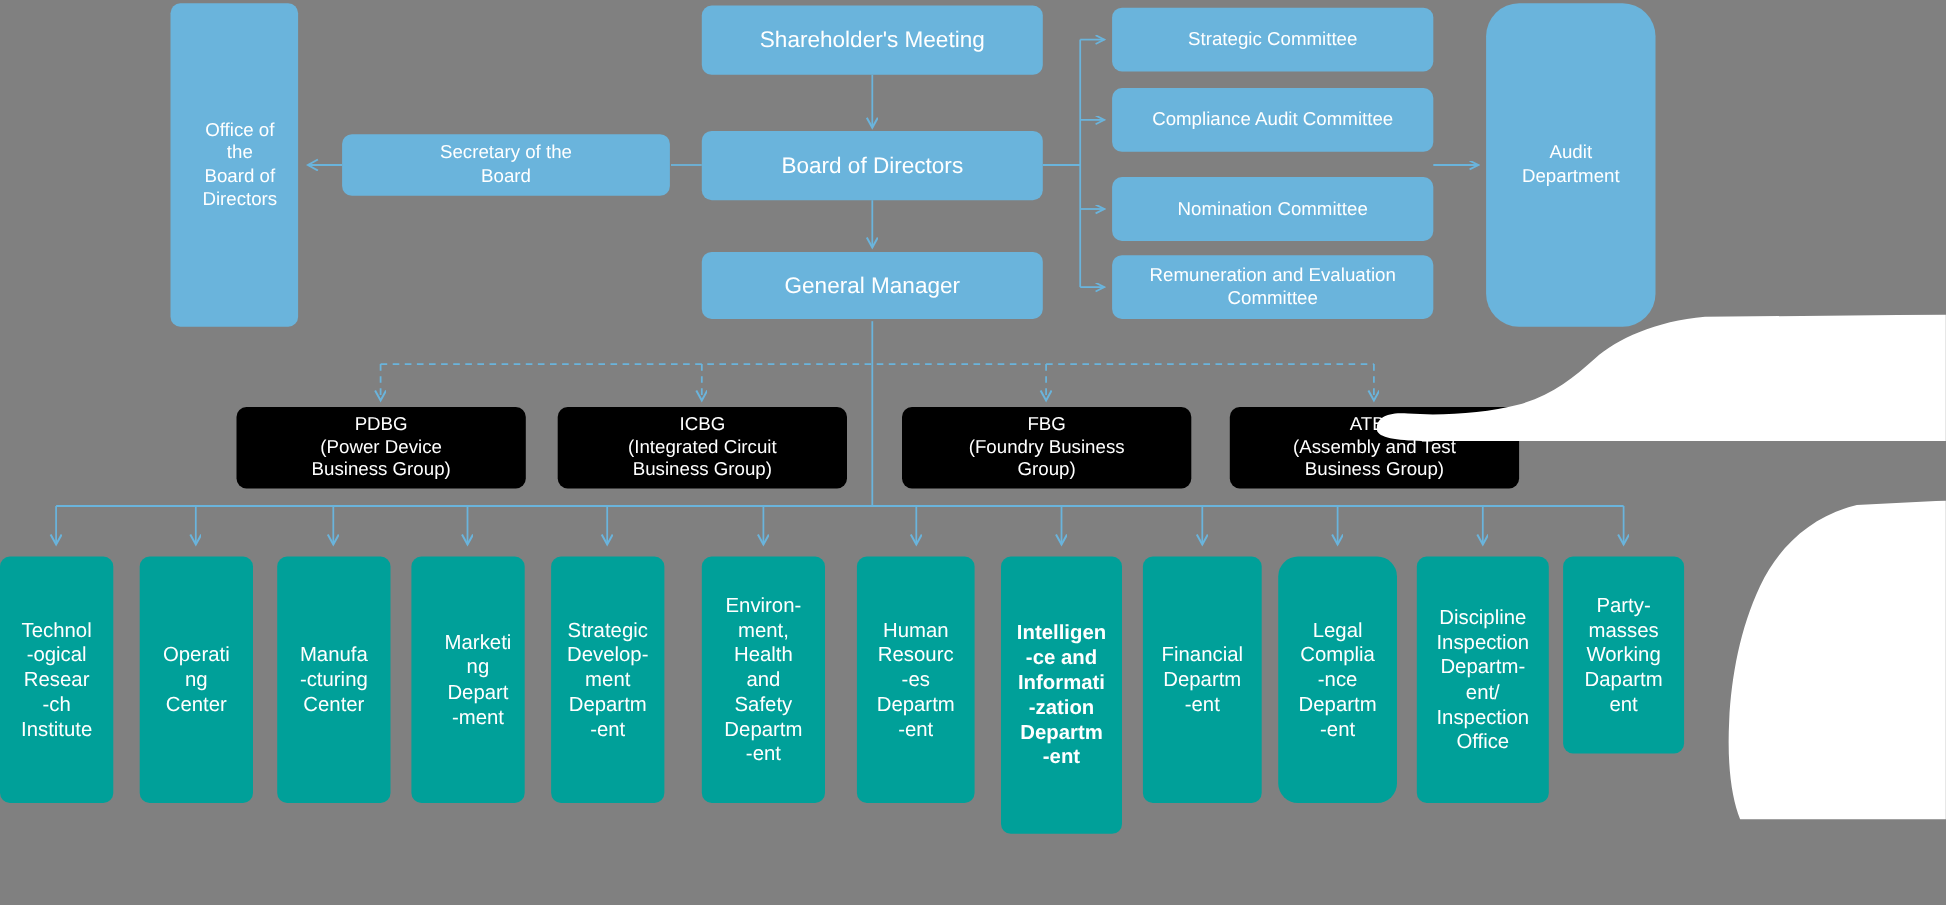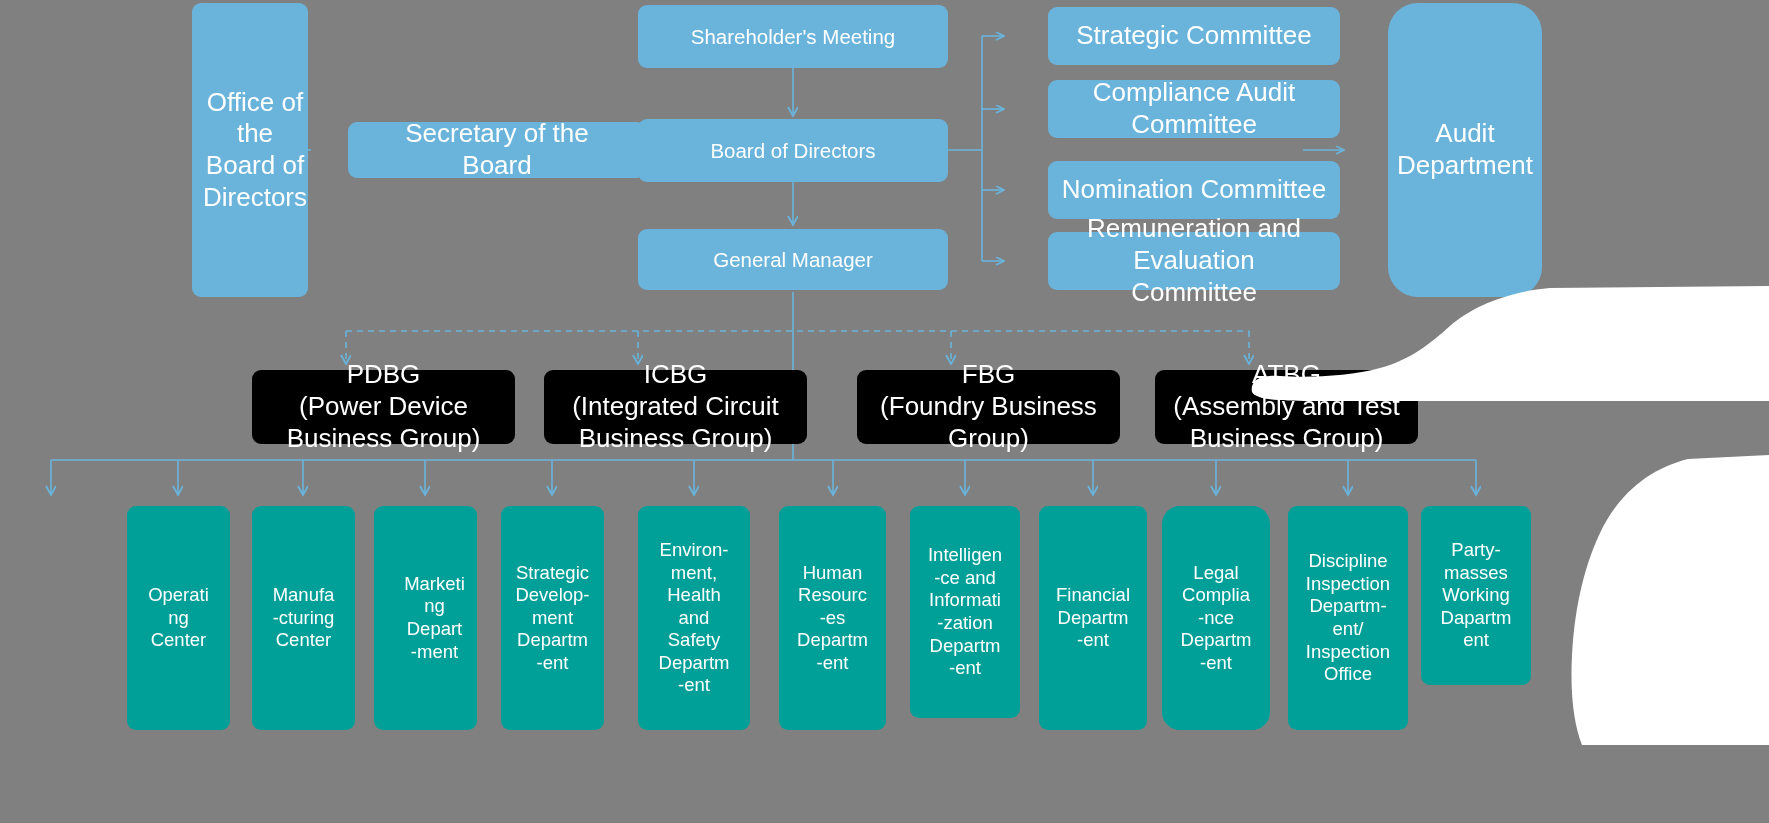--- a/index.html
+++ b/index.html
@@ -24,21 +24,21 @@
     border-radius:9px;
     line-height:1.22;
     white-space:pre-line;
     padding:2px 6px;
   }
   .blue{background:#6ab4dc;}
   .orange{background:#000000;}
   .teal{background:#00a099;}
 
   .f20{font-size:20.5px;}
-  .f19{font-size:26px;margin-left:37px;}
+  .f19{font-size:17px;}
   .f18{font-size:18.5px;}
 
   .cursor-blob{
     position:absolute;
     pointer-events:none;
   }
 </style>
 </head>
 <body>
 
@@ -133,20 +133,25 @@
     <span>FBG</span>
     <span>(Foundry Business
 Group)</span>
   </div>
   <div class="node orange f19" style="left:1118px;top:370px;width:263px;height:74px;flex-direction:column;">
     <span>ATBG</span>
     <span>(Assembly and Test
 Business Group)</span>
   </div>
 
+  <div class="node teal f18" style="left:0px;top:506px;width:103px;height:224px;">Technol
+-ogical
+Resear
+-ch
+Institute</div>
   <div class="node teal f18" style="left:127px;top:506px;width:103px;height:224px;">Operati
 ng
 Center</div>
   <div class="node teal f18" style="left:252px;top:506px;width:103px;height:224px;">Manufa
 -cturing
 Center</div>
   <div class="node teal f18" style="left:374px;top:506px;width:103px;height:224px;padding-left:24px;">Marketi
 ng
 Depart
 -ment</div>
@@ -160,21 +165,21 @@
 Health
 and
 Safety
 Departm
 -ent</div>
   <div class="node teal f18" style="left:779px;top:506px;width:107px;height:224px;">Human
 Resourc
 -es
 Departm
 -ent</div>
-  <div class="node teal f18" style="left:910px;top:506px;width:110px;height:212px;">Intelligen
+  <div class="node teal f18" style="left:910px;top:506px;width:110px;height:252px;font-weight:bold;">Intelligen
 -ce and
 Informati
 -zation
 Departm
 -ent</div>
   <div class="node teal f18" style="left:1039px;top:506px;width:108px;height:224px;">Financial
 Departm
 -ent</div>
   <div class="node teal f18" style="left:1162px;top:506px;width:108px;height:224px;border-radius:18px;">Legal
 Complia

